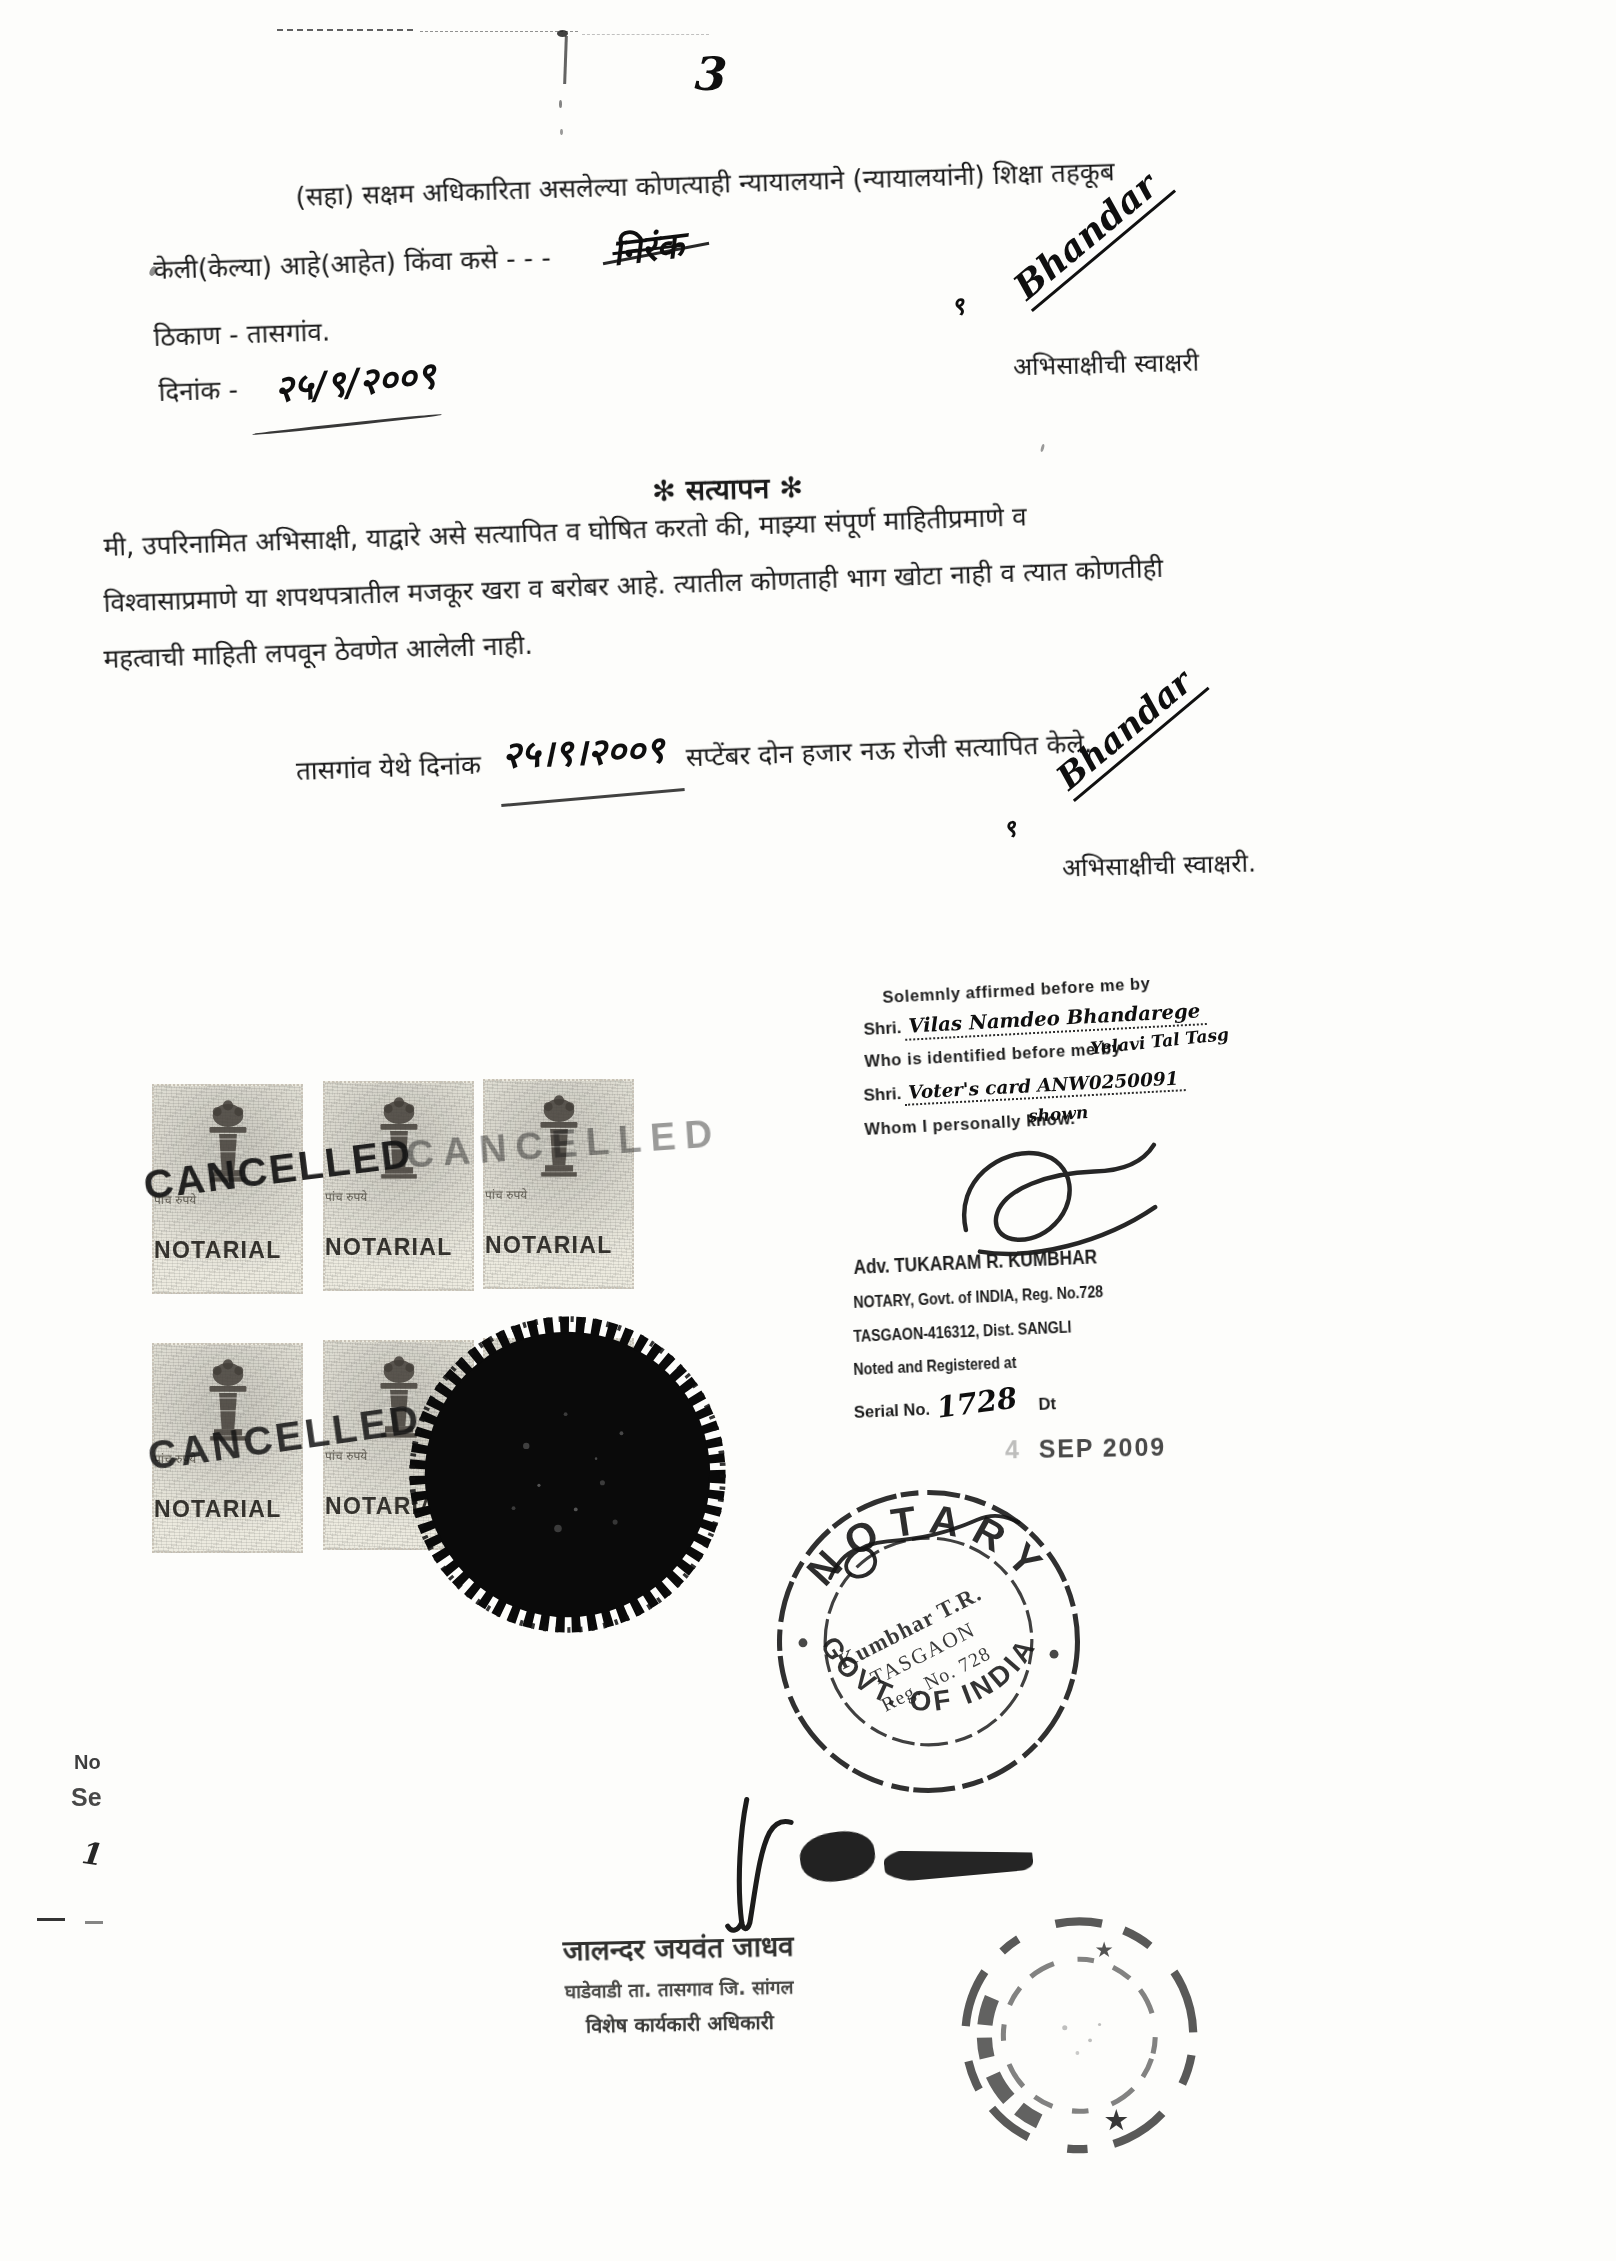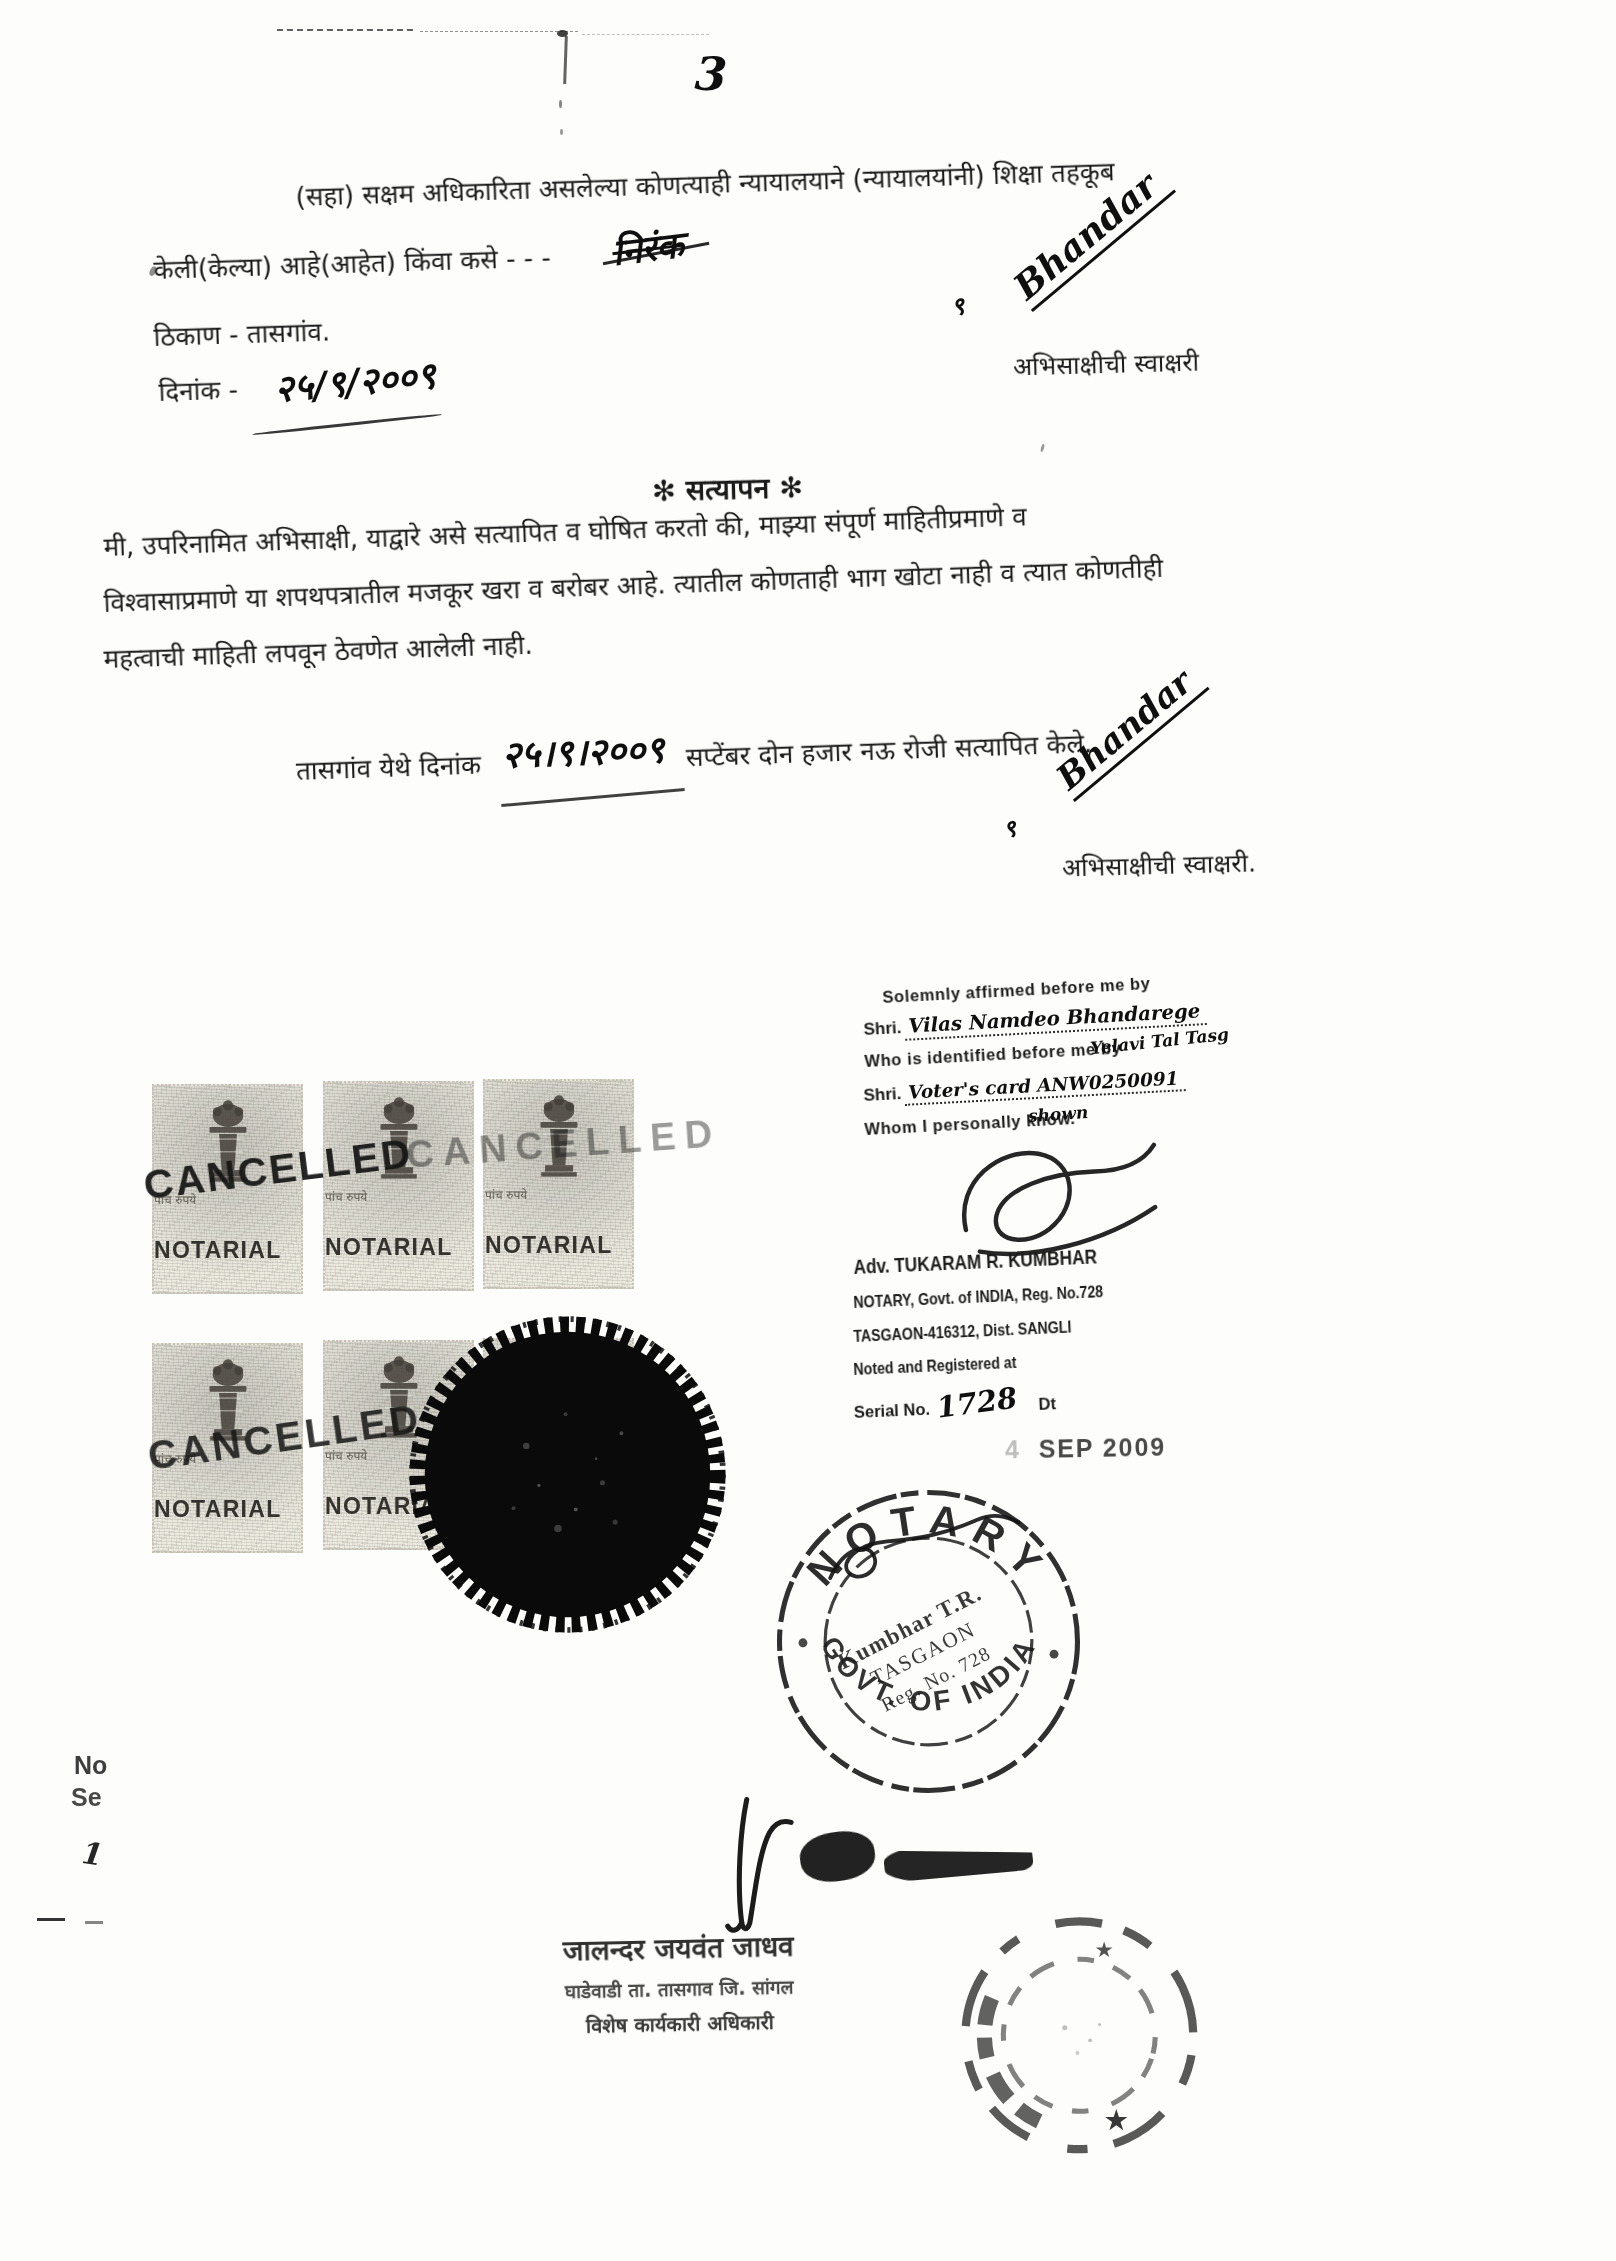--- a/index.html
+++ b/index.html
@@ -284,21 +284,21 @@
     <text x="222" y="78" font-size="34" fill="#1a1a1a" opacity=".75">★</text>
     <text x="236" y="352" font-size="46" fill="#161616" opacity=".85">★</text>
     <g fill="#333">
       <circle cx="175" cy="190" r="4" opacity=".3"></circle>
         <circle cx="215" cy="210" r="3" opacity=".3"></circle>
       <circle cx="195" cy="230" r="3" opacity=".25"></circle>
         <circle cx="230" cy="185" r="2.5" opacity=".3"></circle>
     </g>
   </svg>
 
-  <div class="abs eng" style="left:74px;top:1751px;width:36px;overflow:hidden;font-size:25px;opacity:.85;">
+  <div class="abs eng" style="left:74px;top:1751px;width:36px;overflow:hidden;font-size:20px;opacity:.85;">
     <span>No</span>
   </div>
   <div class="abs eng" style="left:71px;top:1783px;width:38px;overflow:hidden;font-size:25px;opacity:.8;">
     <span>Se</span>
   </div>
   <div class="abs hw" style="left:82px;top:1837px;width:32px;overflow:hidden;font-size:30px;transform:rotate(8deg);opacity:.9;">
     <span>1</span>
   </div>
   <div class="dash" style="left:37px;top:1918px;width:28px;border-top:3.8px solid #111;opacity:.85;"></div>
   <div class="dash" style="left:85px;top:1921px;width:18px;border-top:3.2px solid #222;opacity:.55;"></div>

